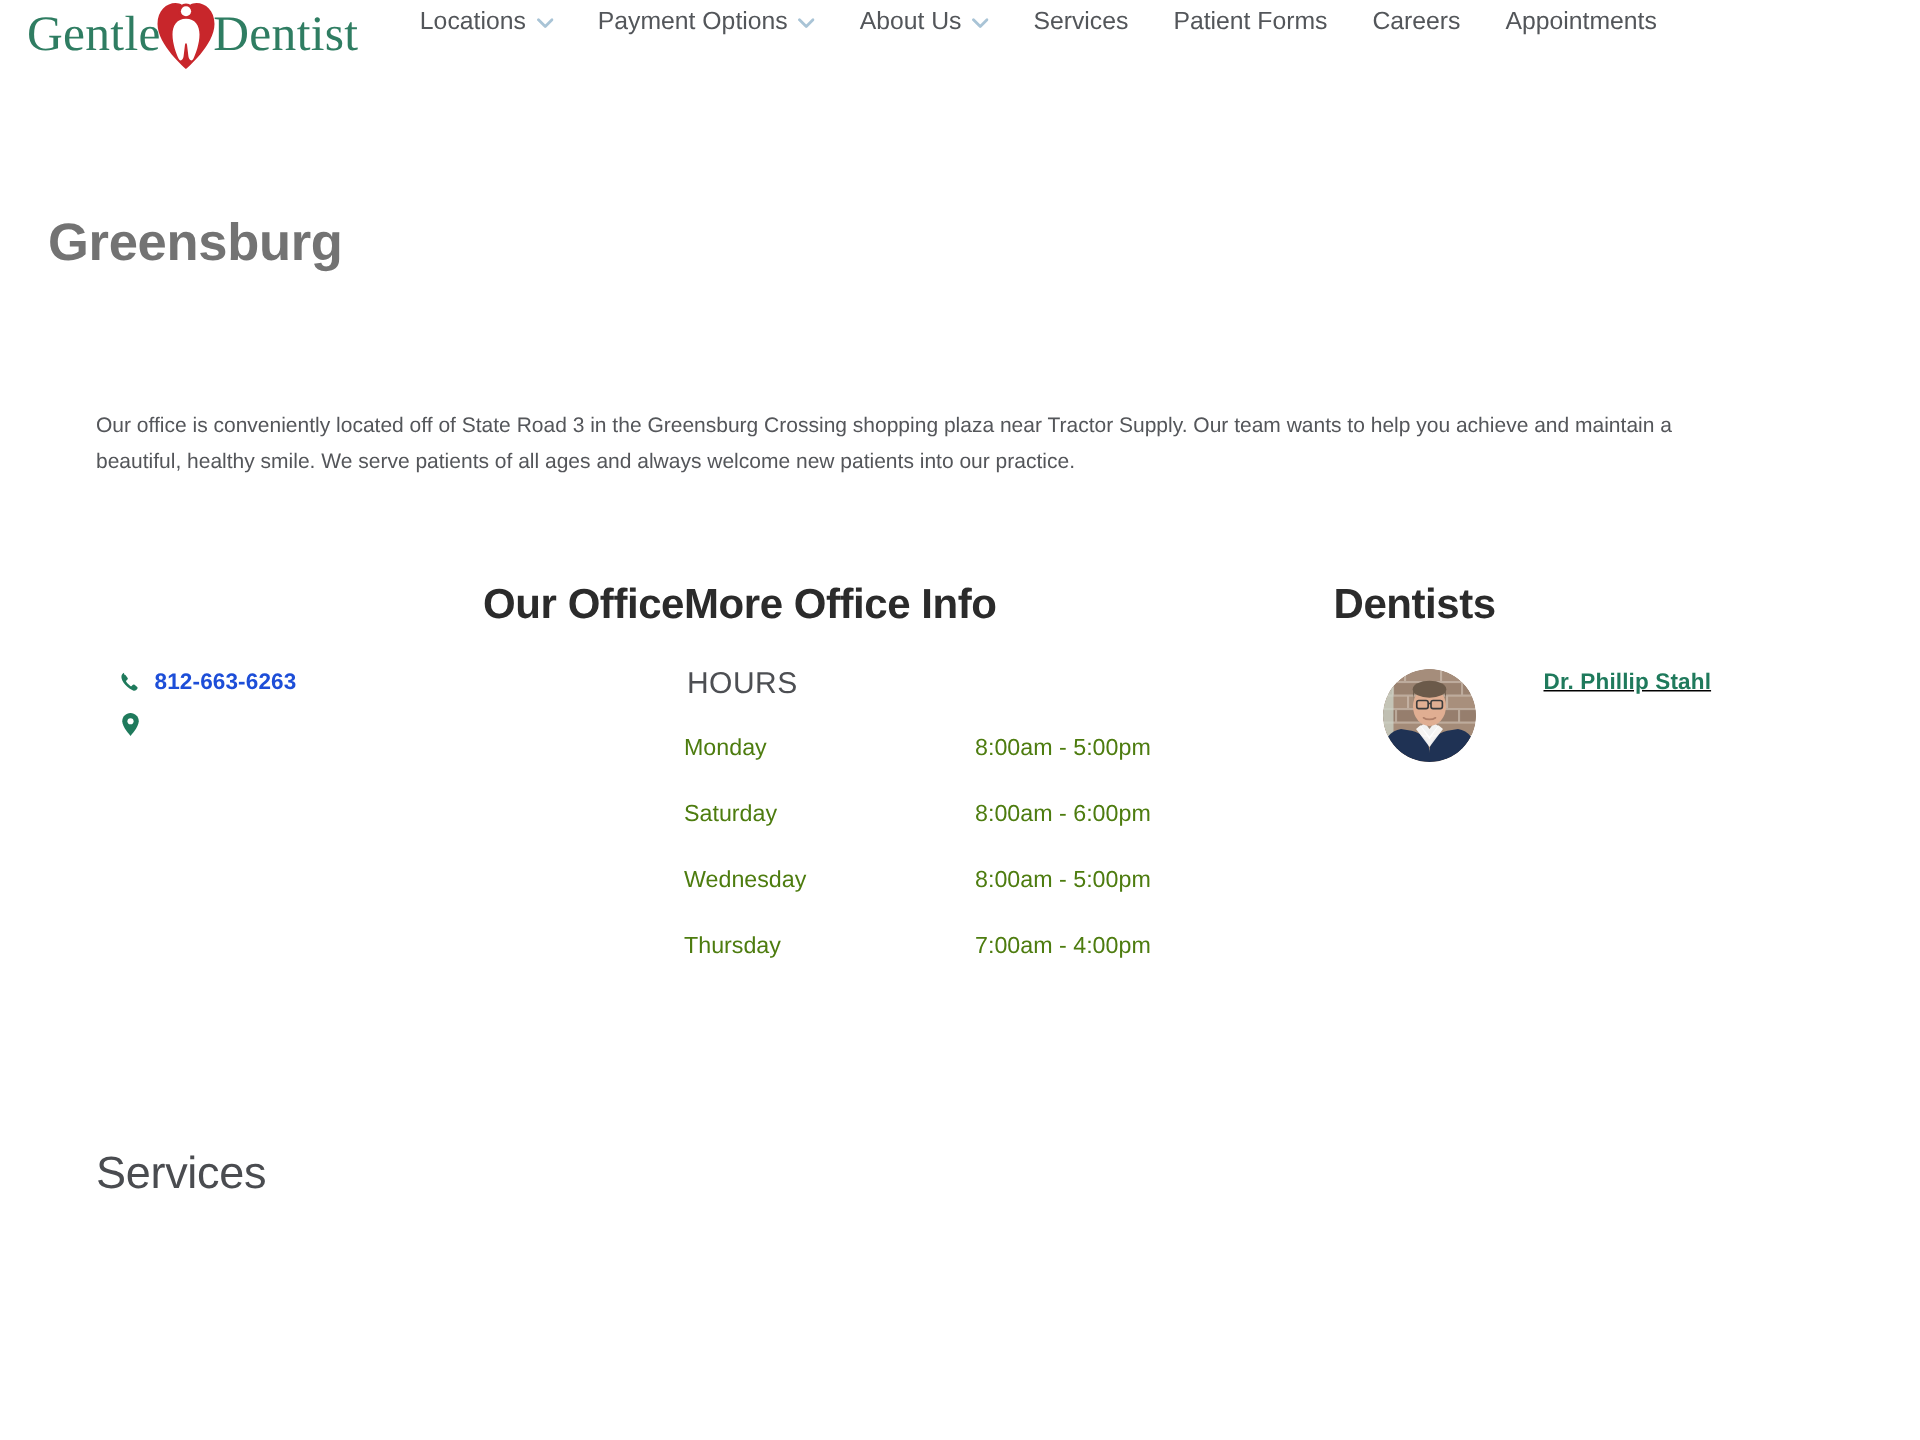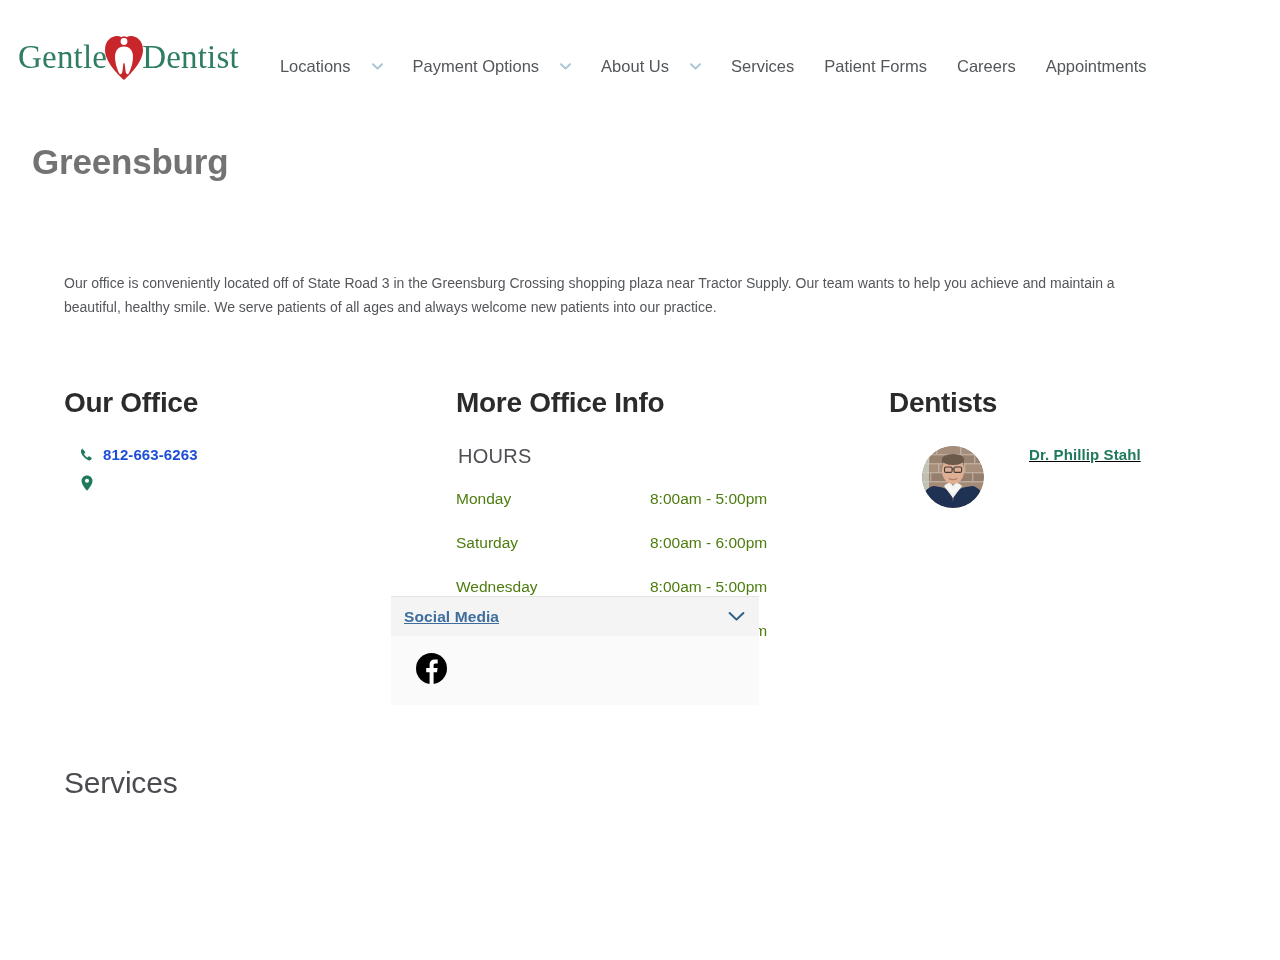--- a/index.html
+++ b/index.html
@@ -8,21 +8,21 @@
     width: 1280px; height: 960px;
     background: #ffffff;
     font-family: "Liberation Sans", sans-serif;
     overflow: hidden;
   }
 
   
   .header {
     height: 80px;
     display: flex;
-    align-items: flex-end;
+    align-items: flex-start;
     padding: 0 0 0 18px;
     background: #fff;
   }
   .logo {
     display: flex;
     align-items: center;
     height: 46px;
     flex: 0 0 auto;
     margin-right: 16px;
     text-decoration: none;
@@ -45,21 +45,21 @@
 
   .nav {
     display: flex;
     align-items: center;
     gap: 0px;
     margin-left: 10px;
   }
   .nav-item {
     display: flex;
     align-items: center;
-    gap: 21px;
+    gap: 7px;
     padding: 6px 15px;
     color: #53565a;
     font-size: 16.5px;
     line-height: 1;
     white-space: nowrap;
     cursor: pointer;
   }
   .nav-label { color: #53565a; }
   .chev {
     display: inline-block;
@@ -88,21 +88,21 @@
     color: #54565a;
     max-width: 1200px;
   }
 
   
   .columns {
     display: flex;
     padding: 68px 0 0 64px;
     position: relative;
   }
-  .col-office { width: 392px; flex: 0 0 392px; }
+  .col-office { width: 392px; flex: 0 0 392px; text-align: right; }
   .col-info   { width: 393px; flex: 0 0 393px; }
   .col-dentists { width: 393px; flex: 0 0 393px; margin-left: 40px; }
 
   .col-h {
     margin: 0 0 26px 0;
     font-size: 28px;
     font-weight: bold;
     color: #2b2b2b;
     letter-spacing: -0.3px;
   }
@@ -388,34 +388,16 @@
               <line x1="30.1" y1="23" x2="32" y2="23"></line>
             </g>
             <path d="M27 32.5 C29 34 33 34 35 32.5" stroke="#b07f68" stroke-width="1.1" fill="none" stroke-linecap="round"></path>
           </g>
         </svg>
       </span>
       <span class="dentist-name">Dr. Phillip Stahl</span>
     </div>
   </div>
 
-  <div class="social-panel">
-    <div class="social-head">
-      <span class="social-title">Social Media</span>
-      <span class="social-chev">
-        <svg width="17" height="11" viewBox="0 0 17 11">
-            <path d="M1.6 2 L8.5 8.6 L15.4 2" stroke="#2c5f88" stroke-width="2" fill="none" stroke-linecap="round" stroke-linejoin="round"></path>
-          </svg>
-      </span>
-    </div>
-    <div class="social-body">
-      <span class="fb">
-        <svg width="31" height="31" viewBox="0 0 31 31">
-          <circle cx="15.5" cy="15.5" r="15.5" fill="#000000"></circle>
-          <path d="M17.6 31 L17.6 19.2 L21 19.2 L21.6 15 L17.6 15 L17.6 12.4 C17.6 11.2 17.9 10.4 19.6 10.4 L21.7 10.4 L21.7 6.6 C21.3 6.55 20.1 6.45 18.7 6.45 C15.7 6.45 13.6 8.25 13.6 11.6 L13.6 15 L10.2 15 L10.2 19.2 L13.6 19.2 L13.6 31 Z" fill="#ffffff"></path>
-        </svg>
-      </span>
-    </div>
-  </div>
 
 </div>
 
 <h2 class="services-h">Services</h2>
 
 </body></html>

